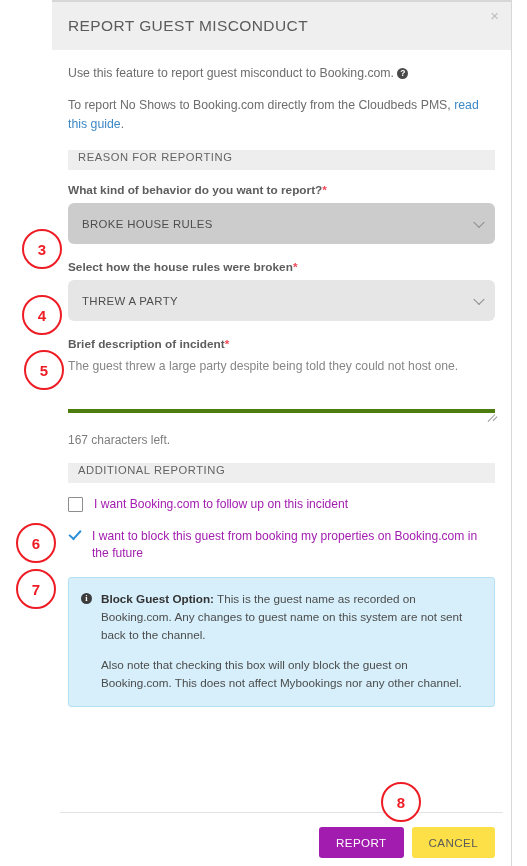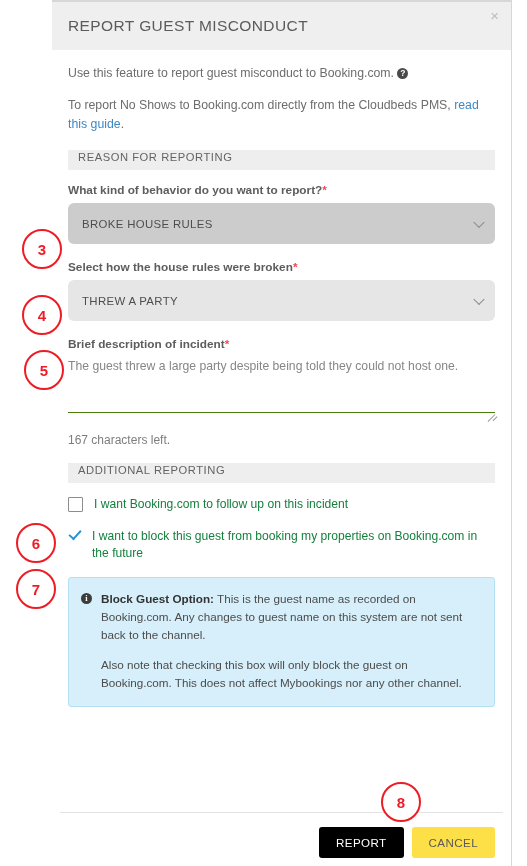--- a/index.html
+++ b/index.html
@@ -156,21 +156,21 @@
 
   
   .textarea-wrap {
     position: relative;
     margin-top: 2px;
   }
   .incident-textarea {
     width: 100%;
     height: 56px;
     border: none;
-    border-bottom: 1px solid #4d7c0f;
+    border-bottom: 4px solid #4d7c0f;
     outline: none;
     resize: none;
     font-family: "Liberation Sans", sans-serif;
     font-size: 12.2px;
     color: #868686;
     line-height: 1.5;
     padding: 0;
     background: transparent;
     box-sizing: border-box;
   }
@@ -227,21 +227,21 @@
     content: "";
     position: absolute;
     left: 1px; top: 1px;
     width: 10px; height: 5px;
     border-left: 2.4px solid #2a8fd8;
     border-bottom: 2.4px solid #2a8fd8;
     transform: rotate(-48deg);
   }
   .check-label {
     font-size: 12.1px;
-    color: #15803d;
+    color: #a21caf;
     line-height: 1.45;
   }
 
   
   .info-box {
     background: #d6effa;
     border: 1px solid #b3e0f2;
     border-radius: 3px;
     padding: 12px 14px 14px 12px;
     margin-top: 14px;
@@ -292,21 +292,21 @@
   }
   .btn {
     border: none;
     border-radius: 3px;
     font-family: "Liberation Sans", sans-serif;
     font-size: 11.6px;
     letter-spacing: .4px;
     padding: 9px 17px;
     cursor: pointer;
   }
-  .btn-report { background: #000000; color: #ffffff; }
+  .btn-report { background: #a21caf; color: #ffffff; }
   .btn-cancel { background: #fde047; color: #5a5a5a; }
 
   
   .anno {
     position: absolute;
     width: 36px; height: 36px;
     border-radius: 50%;
     border: 2.6px solid #ee1c25;
     color: #ee1c25;
     font-size: 15px;

